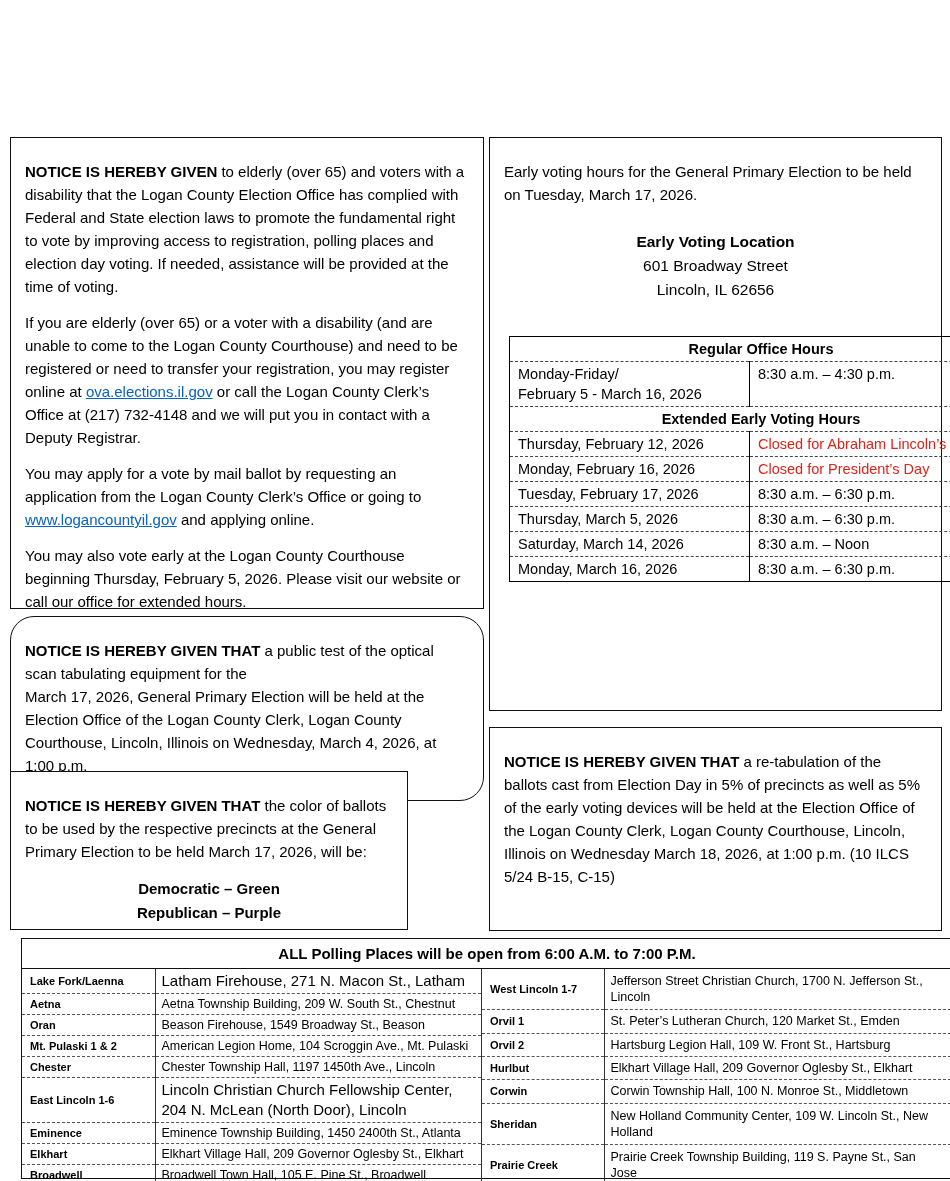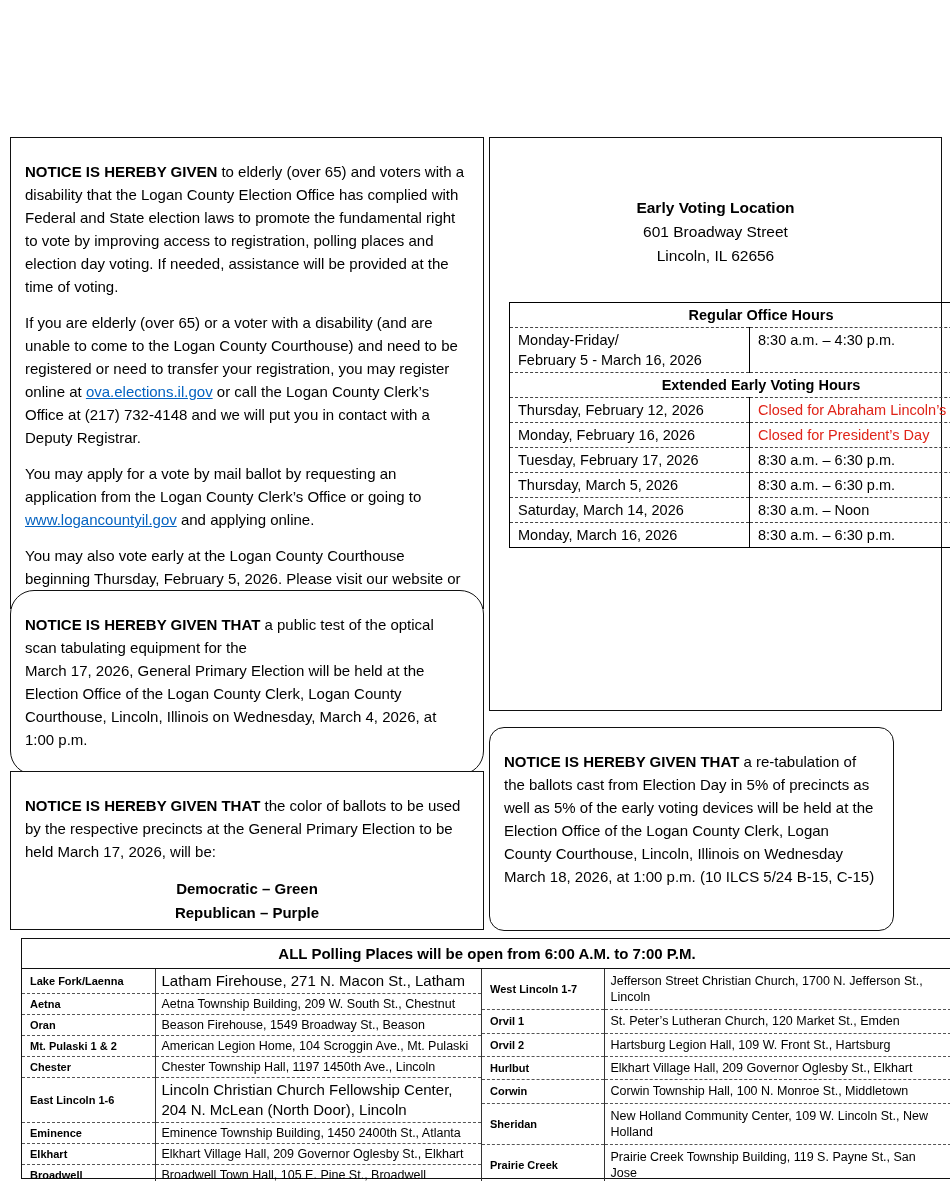--- a/index.html
+++ b/index.html
@@ -11,36 +11,36 @@
   }
   
   .doc-header { position:absolute; left:50px; top:12px; }
   .hdr1 { font-size:23px; font-weight:bold; letter-spacing:.2px; }
   .hdr2 { font-size:17.5px; font-weight:bold; margin-top:9px; }
   .hdr3 { font-size:25px; font-weight:bold; margin-top:9px; }
 
   
   .nbox { position:absolute; border:1.5px solid #111; padding:22px 14px; background:#fff; }
   .box1 { left:10px; top:137px; width:474px; height:472px; }
-  .box2 { left:10px; top:590px; width:474px; height:185px;border-radius:24px; }
-  .box3 { left:10px; top:771px; width:474px; height:159px; border-style:solid; }
+  .box2 { left:10px; top:616px; width:474px; height:185px;border-radius:24px; }
+  .box3 { left:10px; top:771px; width:398px; height:159px; border-style:solid; }
   .rbox1 { left:489px; top:137px; width:453px; height:574px; }
-  .rbox2 { left:489px; top:727px; width:405px; height:204px;border-radius:15px; }
+  .rbox2 { left:489px; top:727px; width:453px; height:204px; }
 
   .nbox p { margin:0 0 13px 0; font-size:15px; line-height:23px; }
   .nbox p:last-child { margin-bottom:0; }
   .lead { font-weight:bold; }
   .pre { white-space:pre-line; }
   a.doclink { text-decoration:underline; cursor:pointer; }
 
   .ballot-colors { text-align:center; font-weight:bold; font-size:15px; line-height:24px; margin-top:14px; }
 
   
   .ev-intro { font-size:15.5px; line-height:24px; margin:0; }
-  .ev-loc { text-align:center; margin-top:36px; font-size:15.5px; line-height:24px; }
+  .ev-loc { text-align:center; margin-top:24px; font-size:15.5px; line-height:24px; }
   .ev-loc .loc-title { font-weight:bold; }
 
   table.hours-table { border-collapse:collapse; width:504px; margin:34px 0 0 5px; font-size:14.5px; border:1.5px solid #000; }
   table.hours-table td { border-left:1px solid #000; border-right:1px solid #000; border-top:1px dashed #444; border-bottom:1px dashed #444; padding:2px 8px; vertical-align:top; line-height:20px; }
   table.hours-table td.sect { font-weight:bold; text-align:center; }
   table.hours-table td.date-cell { white-space:pre-line; }
   table.hours-table td.closed { color:var(--closed-red, #e02318); }
 
   
   .polling { position:absolute; left:10px; top:938px; width:932px; height:241px; border:1.5px solid #111; background:#fff;margin-left:11px; }
@@ -75,20 +75,21 @@
 
   <div class="nbox box3">
     <p><span class="lead">NOTICE IS HEREBY GIVEN THAT</span><span> the color of ballots to be used by the respective precincts at the General Primary Election to be held March 17, 2026, will be:</span></p>
     <div class="ballot-colors">
       <div>Democratic – Green</div>
       <div>Republican – Purple</div>
     </div>
   </div>
 
   <div class="nbox rbox1">
+    <p class="ev-intro">Early voting hours for the General Primary Election to be held on Tuesday, March 17, 2026.</p>
     <div class="ev-loc">
       <div class="loc-title">Early Voting Location</div>
       <div>601 Broadway Street</div>
       <div>Lincoln, IL 62656</div>
     </div>
     <table class="hours-table">
       <colgroup>
           <col style="width:240px">
           <col>
         </colgroup>

